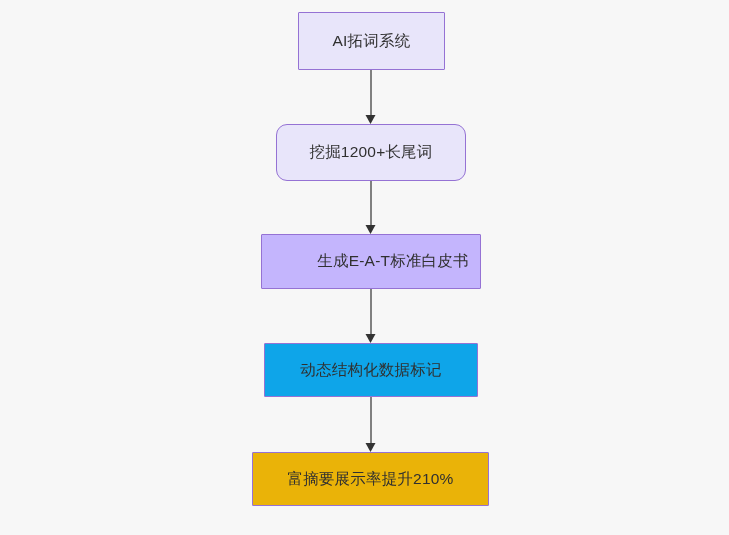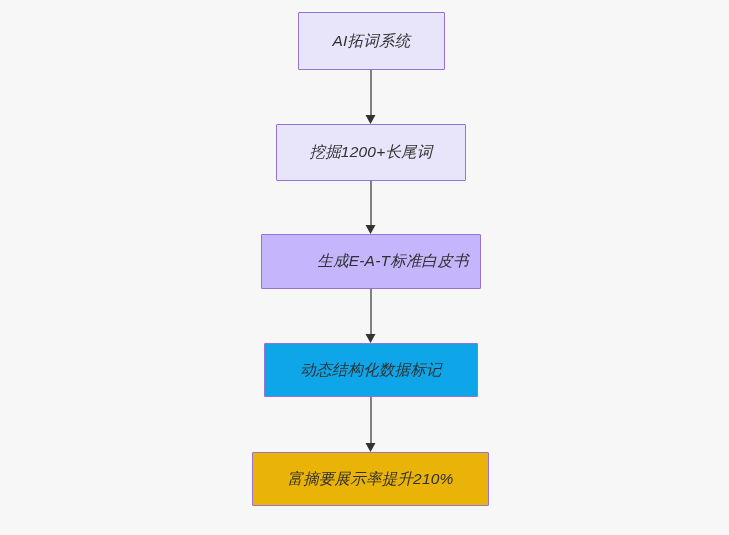--- a/index.html
+++ b/index.html
@@ -10,21 +10,20 @@
     width: 729px;
     height: 535px;
     background: #f7f7f7;
     font-family: "Liberation Sans", "DejaVu Sans", sans-serif;
     overflow: hidden;
   }
   #flowchart {
     position: relative;
     width: 727px;
     height: 535px;
-    font-style: italic;
   }
   .node {
     position: absolute;
     box-sizing: border-box;
     background: #e8e5fa;
     border: 1.6px solid #9572d4;
     border-radius: 1px;
     display: flex;
     align-items: center;
     justify-content: center;
@@ -78,21 +77,21 @@
     <div class="edge-head" style="top: 45px; border-top-color: rgb(51, 51, 51);"></div>
   </div>
   <div class="edge" style="left: 371px; top: 397px; height: 55px;">
     <div class="edge-line" style="height: 47px; background: rgb(128, 128, 128);"></div>
     <div class="edge-head" style="top: 46px; border-top-color: rgb(51, 51, 51);"></div>
   </div>
 
   <div class="node" style="left: 298px; top: 12px; width: 147px; height: 58px; background: rgb(232, 229, 250); border-color: rgb(149, 114, 212); color: rgb(48, 48, 48);">
     <span class="node-label">AI拓词系统</span>
   </div>
-  <div class="node" style="left: 276px; top: 124px; width: 190px; height: 57px; background: rgb(232, 229, 250); border-color: rgb(149, 114, 212); color: rgb(48, 48, 48);">
+  <div class="node" style="left: 276px; top: 124px; width: 190px; height: 57px; background: rgb(232, 229, 250); border-color: rgb(149, 114, 212); color: rgb(48, 48, 48); border-radius: 11px;">
     <span class="node-label">挖掘1200+长尾词</span>
   </div>
   <div class="node" style="left: 261px; top: 234px; width: 220px; height: 55px; background: #c4b5fd; border-color: rgb(149, 114, 212); color: rgb(48, 48, 48); padding-left: 44px;">
     <span class="node-label">生成E-A-T标准白皮书</span>
   </div>
   <div class="node" style="left: 264px; top: 343px; width: 214px; height: 54px; background: #0ea5e9; border-color: rgb(149, 114, 212); color: rgb(48, 48, 48);">
     <span class="node-label">动态结构化数据标记</span>
   </div>
   <div class="node" style="left: 252px; top: 452px; width: 237px; height: 54px; background: #eab308; border-color: rgb(149, 114, 212); color: rgb(48, 48, 48);">
     <span class="node-label">富摘要展示率提升210%</span>

